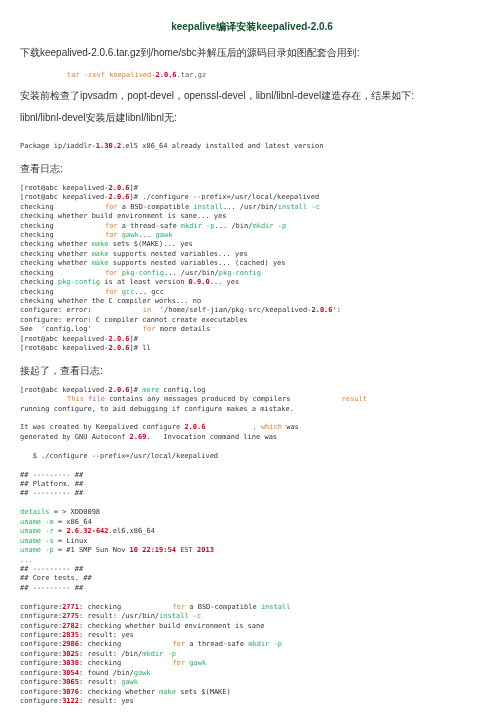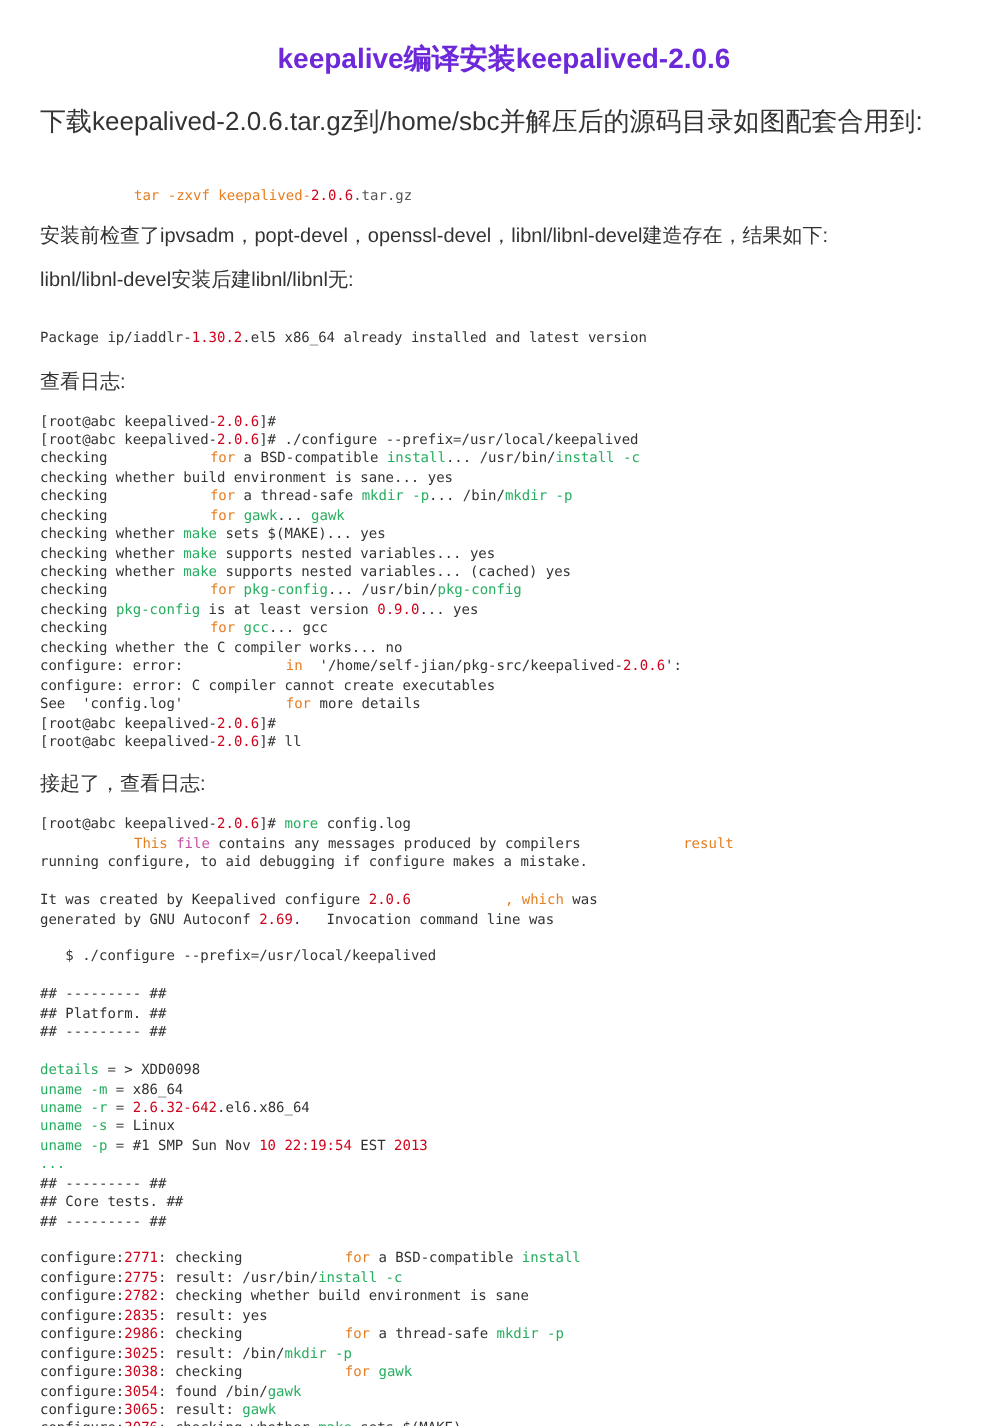--- a/index.html
+++ b/index.html
@@ -8,36 +8,36 @@
     color: #333;
     margin: 0;
     padding: 14px 20px;
     width: 504px;
     box-sizing: border-box;
     line-height: 1.4;
     background: #fff;
   }
   h1 {
     text-align: center;
-    color: #6d28d9;
-    font-size: 14px;
+    color: #14532d;
+    font-size: 10px;
     font-weight: bold;
     margin: 6px 0 12px 0;
   }
-  .top-line { color: #333; margin-bottom: 15px; font-size: 13px; }
+  .top-line { color: #333; margin-bottom: 2px; font-size: 10px; }
   .cmd-line { font-size: 9px; margin: 4px 0 10px 0; }
   .section-text { font-size: 10px; margin: 8px 0; }
   pre, .mono {
     font-family: Menlo, Consolas, monospace;
     font-size: 7px;
     line-height: 1.35;
     white-space: pre-wrap;
     margin: 0;
   }
-  .k-red { color: #d0021b; }
+  .k-red { color: #d0021b; font-weight: bold; }
   .k-orange { color: #e67e22; margin-left: 47px; }
   .k-green { color: #27ae60; }
   .k-pink { color: #c94fa4; }
   .k-gray { color: #555; }
   .block { margin-bottom: 10px; }
 </style>
 </head>
 <body>
 
 <h1>keepalive编译安装keepalived-2.0.6</h1>

